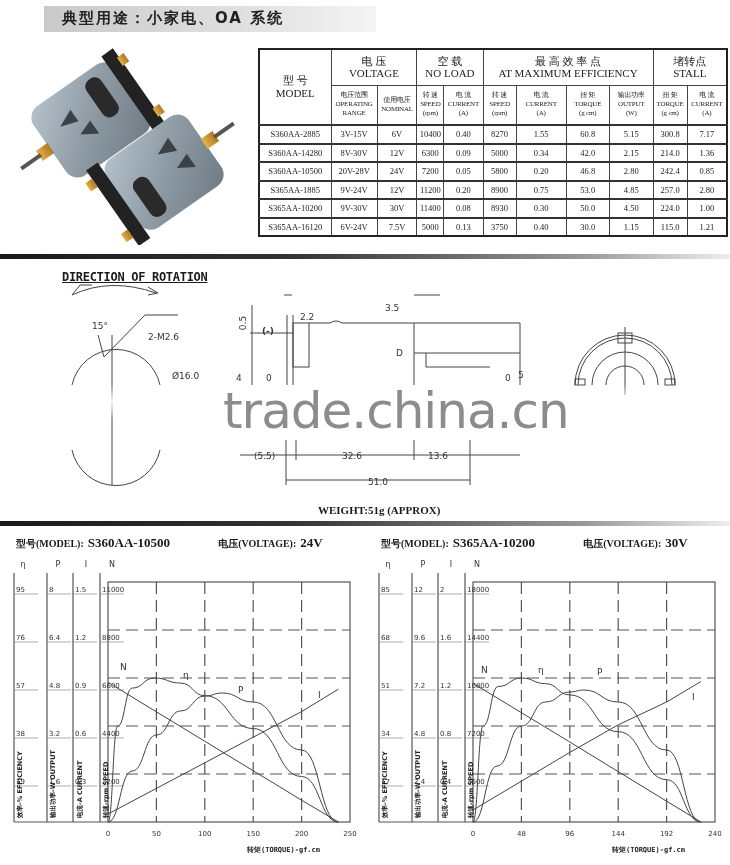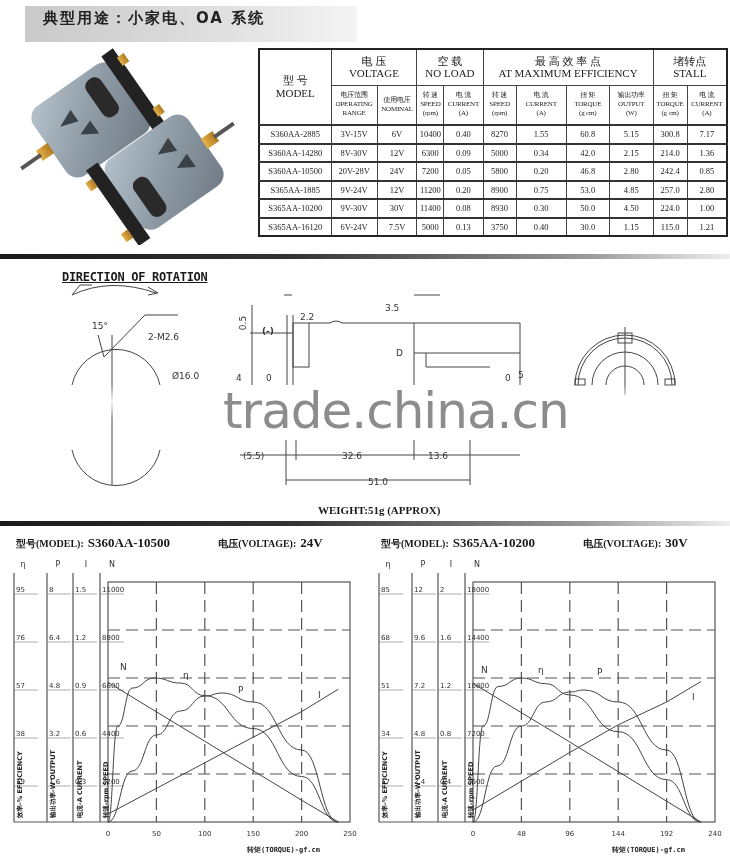--- a/index.html
+++ b/index.html
@@ -1,19 +1,19 @@
 <!DOCTYPE html>
 <html><head>
 <meta charset="utf-8">
 <style>
   * { box-sizing: border-box; margin: 0; padding: 0; }
   html, body { width: 730px; height: 865px; background: #ffffff; overflow: hidden; }
   body { position: relative; font-family: "Liberation Serif", serif; color: #1a1a1a; }
 
-  .banner { position: absolute; left: 25px; top: 6px; width: 332px; height: 36px;
+  .banner { position: absolute; left: 44px; top: 6px; width: 332px; height: 26px;
     background: linear-gradient(90deg, #c9c9c9 0%, #e0e0e0 60%, #f4f4f4 100%); }
   .banner span { position: absolute; left: 18px; top: 3px; font-family: "DejaVu Sans", sans-serif;
     font-weight: bold; font-size: 15px; letter-spacing: 2px; color: #222; }
 
   .photo { position: absolute; left: 0; top: 45px; width: 255px; height: 200px; }
 
   table.spec { position: absolute; left: 258px; top: 48px; width: 470px; border-collapse: collapse;
     border: 2px solid #222; font-family: "Liberation Serif", serif; }
   table.spec td, table.spec th { border: 1px solid #444; text-align: center; color: #222; font-weight: normal; }
   table.spec .h1 { font-size: 11px; line-height: 12px; height: 36px; }
@@ -304,21 +304,21 @@
 <span class="dim" style="left:172px;top:371px">Ø16.0</span>
 <span class="dim" style="left:236px;top:318px;transform:rotate(-90deg)">0.5</span>
 <span class="dim" style="left:262px;top:326px;font-weight:bold">(-)</span>
 <span class="dim" style="left:300px;top:312px">2.2</span>
 <span class="dim" style="left:385px;top:303px">3.5</span>
 <span class="dim" style="left:396px;top:348px">D</span>
 <span class="dim" style="left:236px;top:373px">4</span>
 <span class="dim" style="left:266px;top:373px">0</span>
 <span class="dim" style="left:505px;top:373px">0</span>
 <span class="dim" style="left:518px;top:370px">5</span>
-<span class="dim" style="left:243px;top:451px">(5.5)</span>
+<span class="dim" style="left:254px;top:451px">(5.5)</span>
 <span class="dim" style="left:342px;top:451px">32.6</span>
 <span class="dim" style="left:428px;top:451px">13.6</span>
 <span class="dim" style="left:368px;top:477px">51.0</span>
 
 <div class="blur-band"></div>
 <div class="watermark">trade.china.cn</div>
 <div class="weight">WEIGHT:51g (APPROX)</div>
 
 <div class="divider" style="top:521px"></div>
 

